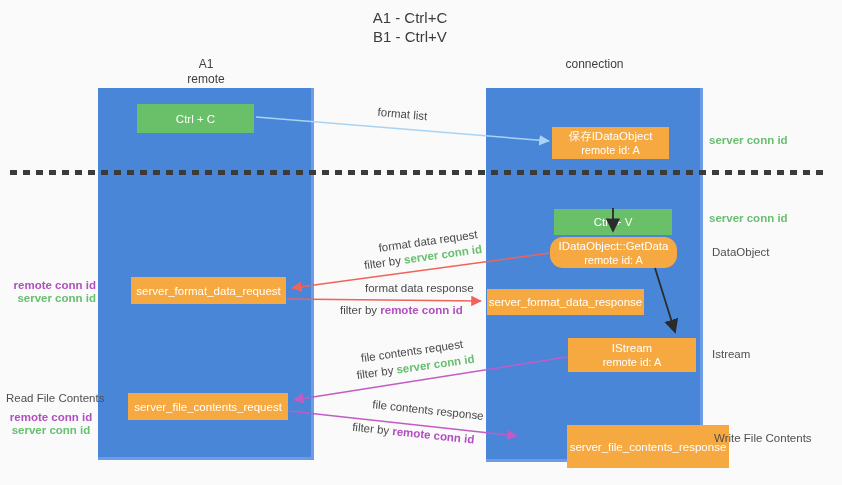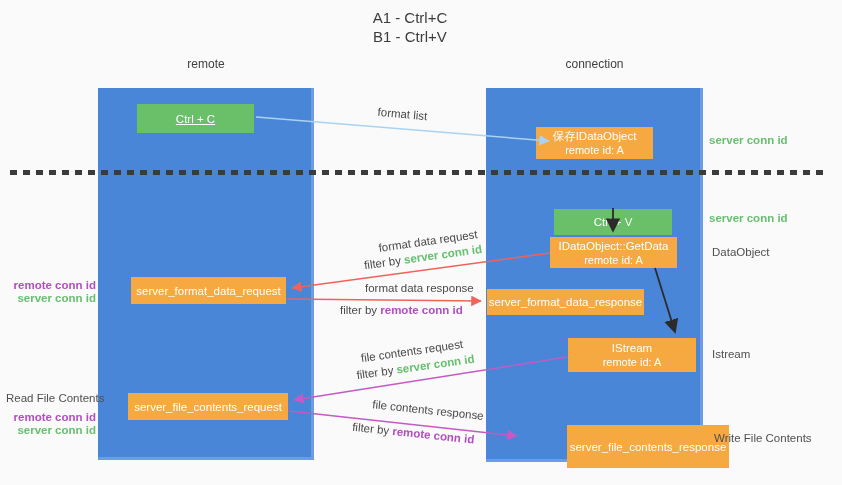--- a/index.html
+++ b/index.html
@@ -61,45 +61,46 @@
 <body>
 
 <div id="stage">
 
   <div class="title">
     <div>A1 - Ctrl+C</div>
     <div>B1 - Ctrl+V</div>
   </div>
 
   <div class="col-header" style="left:98px;top:57px;width:216px;">
+    <div>A1</div>
     <div>remote</div>
   </div>
   <div class="col-header" style="left:486px;top:57px;width:217px;">
     <div>connection</div>
   </div>
 
   <div class="column" style="left:98px;top:88px;width:213px;height:369px;"></div>
   <div class="column" style="left:486px;top:88px;width:214px;height:371px;"></div>
 
   <div class="dashed-line"></div>
 
-  <div class="node green" style="left:137px;top:104px;width:117px;height:29px;text-decoration:underline;">
+  <div class="node green" style="left:137px;top:104px;width:117px;height:29px;">
     <div>Ctrl + C</div>
   </div>
 
-  <div class="node orange" style="left:536px;top:127px;width:117px;height:32px;">
+  <div class="node orange" style="left:552px;top:127px;width:117px;height:32px;">
     <div>保存IDataObject</div>
     <div class="l2">remote id: A</div>
   </div>
 
   <div class="node green" style="left:554px;top:181px;width:118px;height:26px;margin-top:28px;">
     <div>Ctrl + V</div>
   </div>
 
-  <div class="node orange" style="left:550px;top:237px;width:127px;height:31px;">
+  <div class="node orange" style="left:550px;top:237px;width:127px;height:31px;border-radius:13px;">
     <div>IDataObject::GetData</div>
     <div class="l2">remote id: A</div>
   </div>
 
   <div class="node orange" style="left:487px;top:289px;width:157px;height:26px;">
     <div>server_format_data_response</div>
   </div>
 
   <div class="node orange" style="left:131px;top:277px;width:155px;height:27px;">
     <div>server_format_data_request</div>
@@ -154,21 +155,21 @@
   <div class="flow-label tilt-up" style="left:356px;top:361px;width:118px;"><span>filter by </span><span class="key-green">server conn id</span></div>
 
   <div class="flow-label tilt-down" style="left:372px;top:404px;width:112px;">file contents response</div>
   <div class="flow-label tilt-down" style="left:352px;top:427px;width:120px;"><span>filter by </span><span class="key-purple">remote conn id</span></div>
 
   <div class="side-label left-group" style="left:6px;top:279px;">
     <div class="key-purple">remote conn id</div>
     <div class="key-green">server conn id</div>
   </div>
 
-  <div class="side-label left-group gray" style="left:6px;top:392px;">
+  <div class="side-label left-group gray" style="left:6px;top:392px;text-align:center;">
     <div>Read File Contents</div>
     <div class="key-purple" style="margin-top:6px;">remote conn id</div>
     <div class="key-green">server conn id</div>
   </div>
 
   <div class="side-label key-green" style="left:709px;top:134px;">server conn id</div>
   <div class="side-label key-green" style="left:709px;top:212px;">server conn id</div>
   <div class="side-label gray" style="left:712px;top:246px;">DataObject</div>
   <div class="side-label gray" style="left:712px;top:348px;">Istream</div>
   <div class="side-label gray" style="left:714px;top:432px;">Write File Contents</div>

